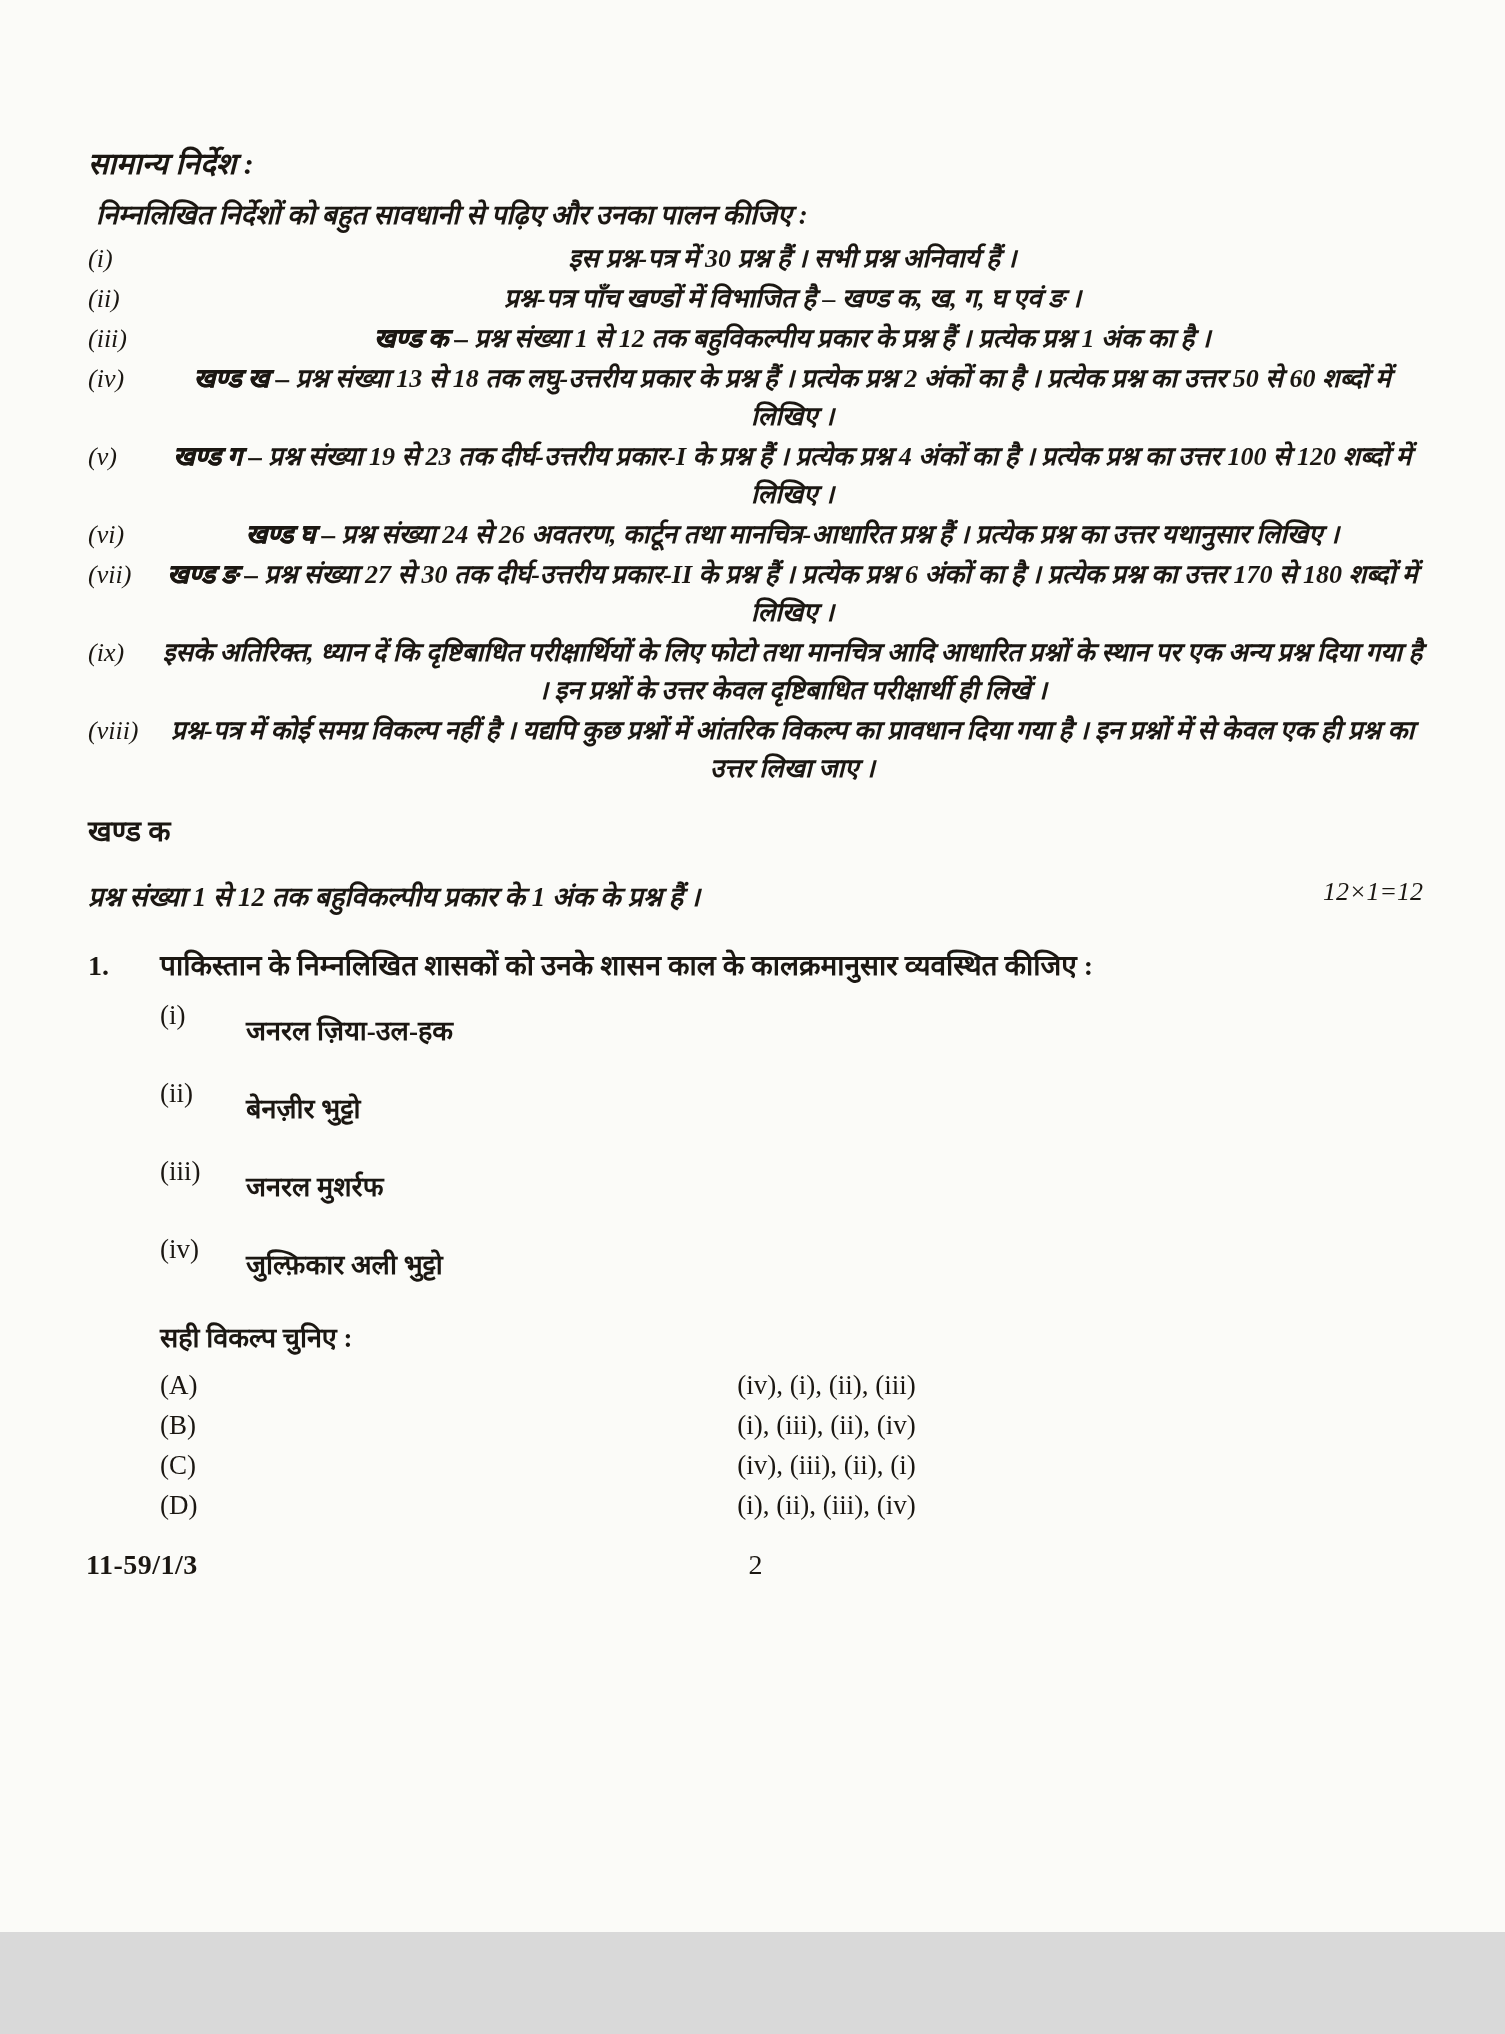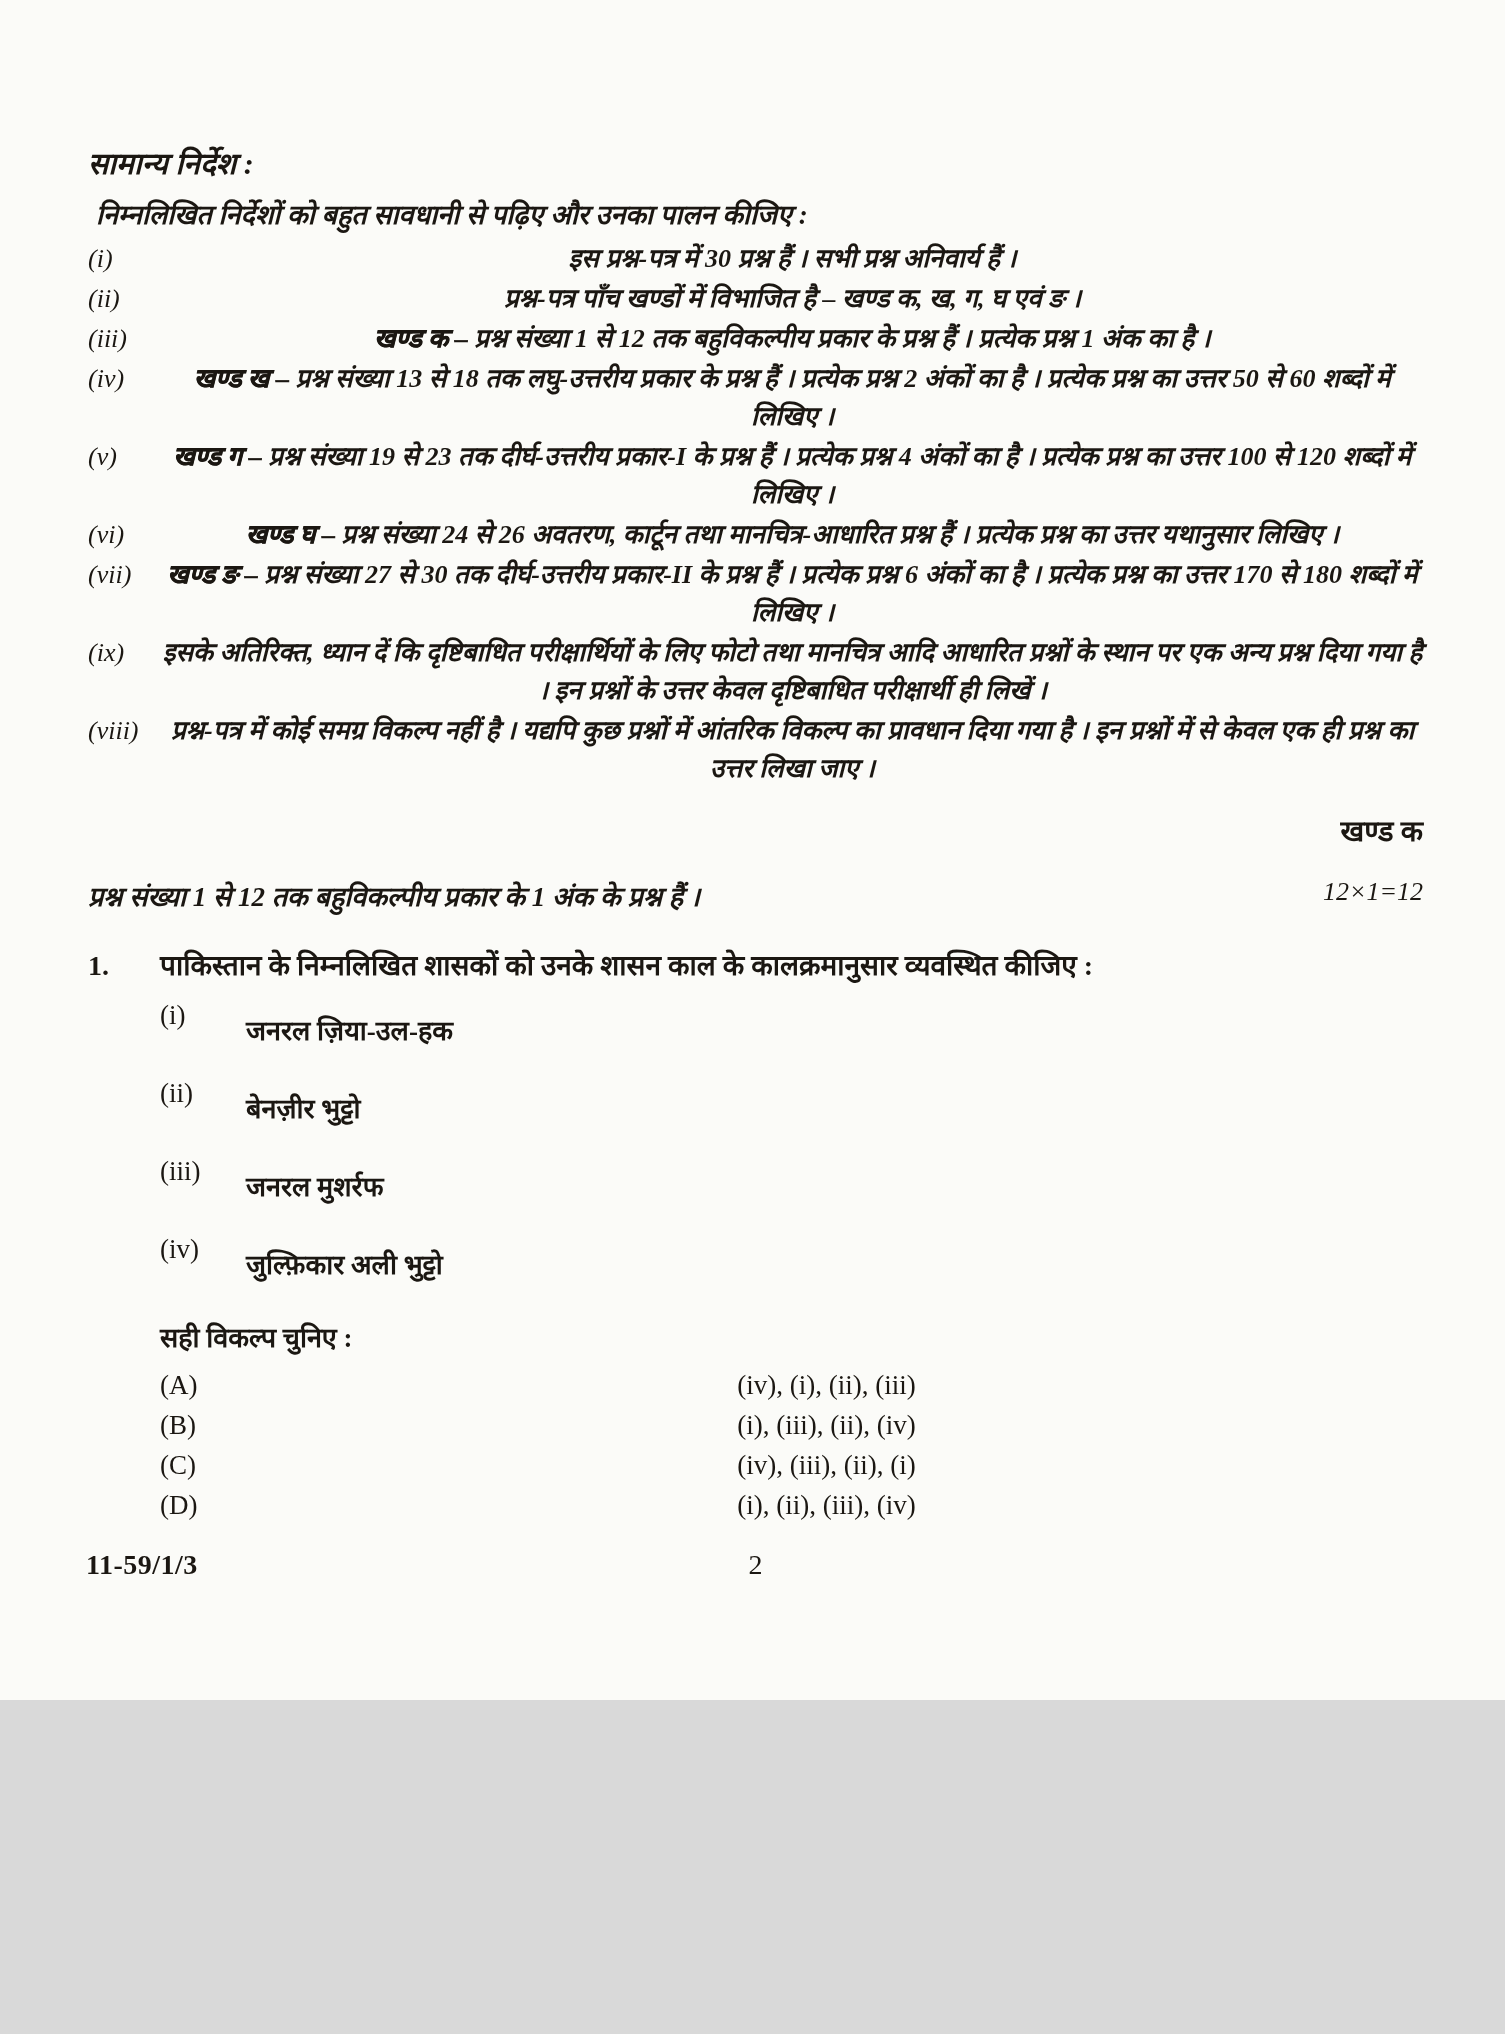--- a/index.html
+++ b/index.html
@@ -1,21 +1,21 @@
 <!DOCTYPE html>
 <html><head>
 <meta charset="utf-8">
 <style>
   * { box-sizing: border-box; }
   html, body { margin: 0; padding: 0; background: #d9d9d9; }
 
   .page {
     position: relative;
     width: 1505px;
-    height: 1700px;
+    height: 1932px;
     margin: 0 auto;
     background: #fbfbf8;
     color: #1b1712;
     font-family: "Liberation Serif", "DejaVu Serif", serif;
     padding: 142px 82px 0 88px;
     overflow: hidden;
   }
 
   
   .gi-title {
@@ -46,21 +46,21 @@
     font-weight: bold;
     font-style: italic;
     line-height: 38px;
     margin: 0;
     text-align: center;
   }
   .khand { -webkit-text-stroke: 0.6px currentColor; }
 
   
   .section-heading {
-    text-align: right;
+    text-align: left;
     font-size: 29px;
     font-weight: bold;
     margin: 22px 0 0 0;
   }
 
   
   .note-row {
     display: flex;
     justify-content: space-between;
     align-items: flex-start;

